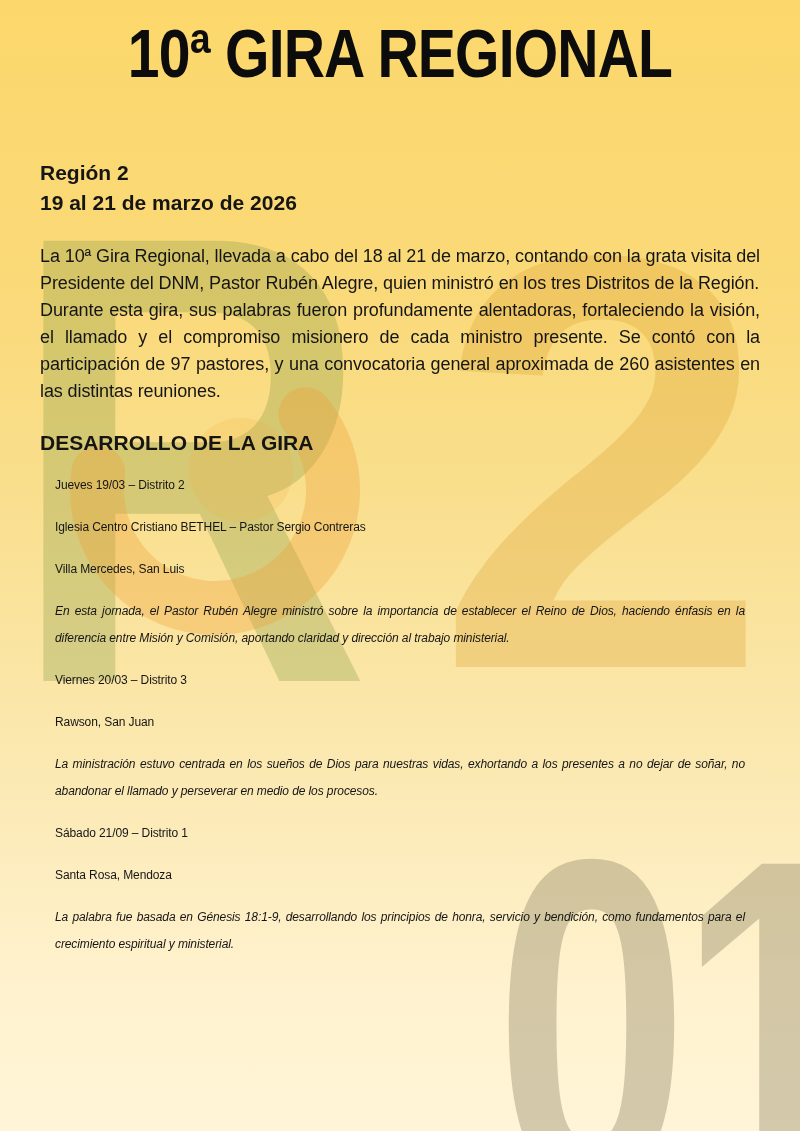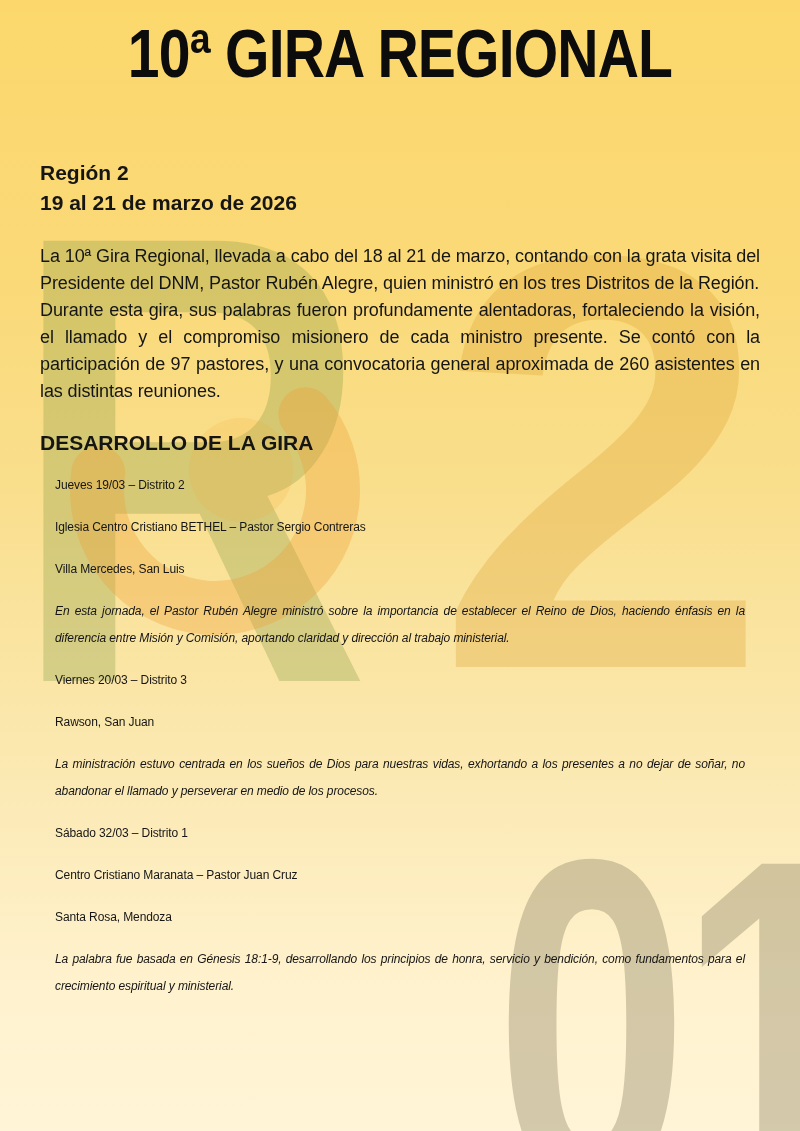--- a/index.html
+++ b/index.html
@@ -110,20 +110,19 @@
       <p class="summary">En esta jornada, el Pastor Rubén Alegre ministró sobre la importancia de establecer el Reino de Dios, haciendo énfasis en la diferencia entre Misión y Comisión, aportando claridad y dirección al trabajo ministerial.</p>
     </div>
 
     <div class="entry">
       <div>Viernes 20/03 – Distrito 3</div>
       <div>Rawson, San Juan</div>
       <p class="summary">La ministración estuvo centrada en los sueños de Dios para nuestras vidas, exhortando a los presentes a no dejar de soñar, no abandonar el llamado y perseverar en medio de los procesos.</p>
     </div>
 
     <div class="entry">
-      <div>Sábado 32/03 – Distrito 1</div>
-      <div>Centro Cristiano Maranata – Pastor Juan Cruz</div>
+      <div>Sábado 21/09 – Distrito 1</div>
       <div>Santa Rosa, Mendoza</div>
       <p class="summary">La palabra fue basada en Génesis 18:1-9, desarrollando los principios de honra, servicio y bendición, como fundamentos para el crecimiento espiritual y ministerial.</p>
     </div>
 
   </div>
 </div>
 
 </body></html>

